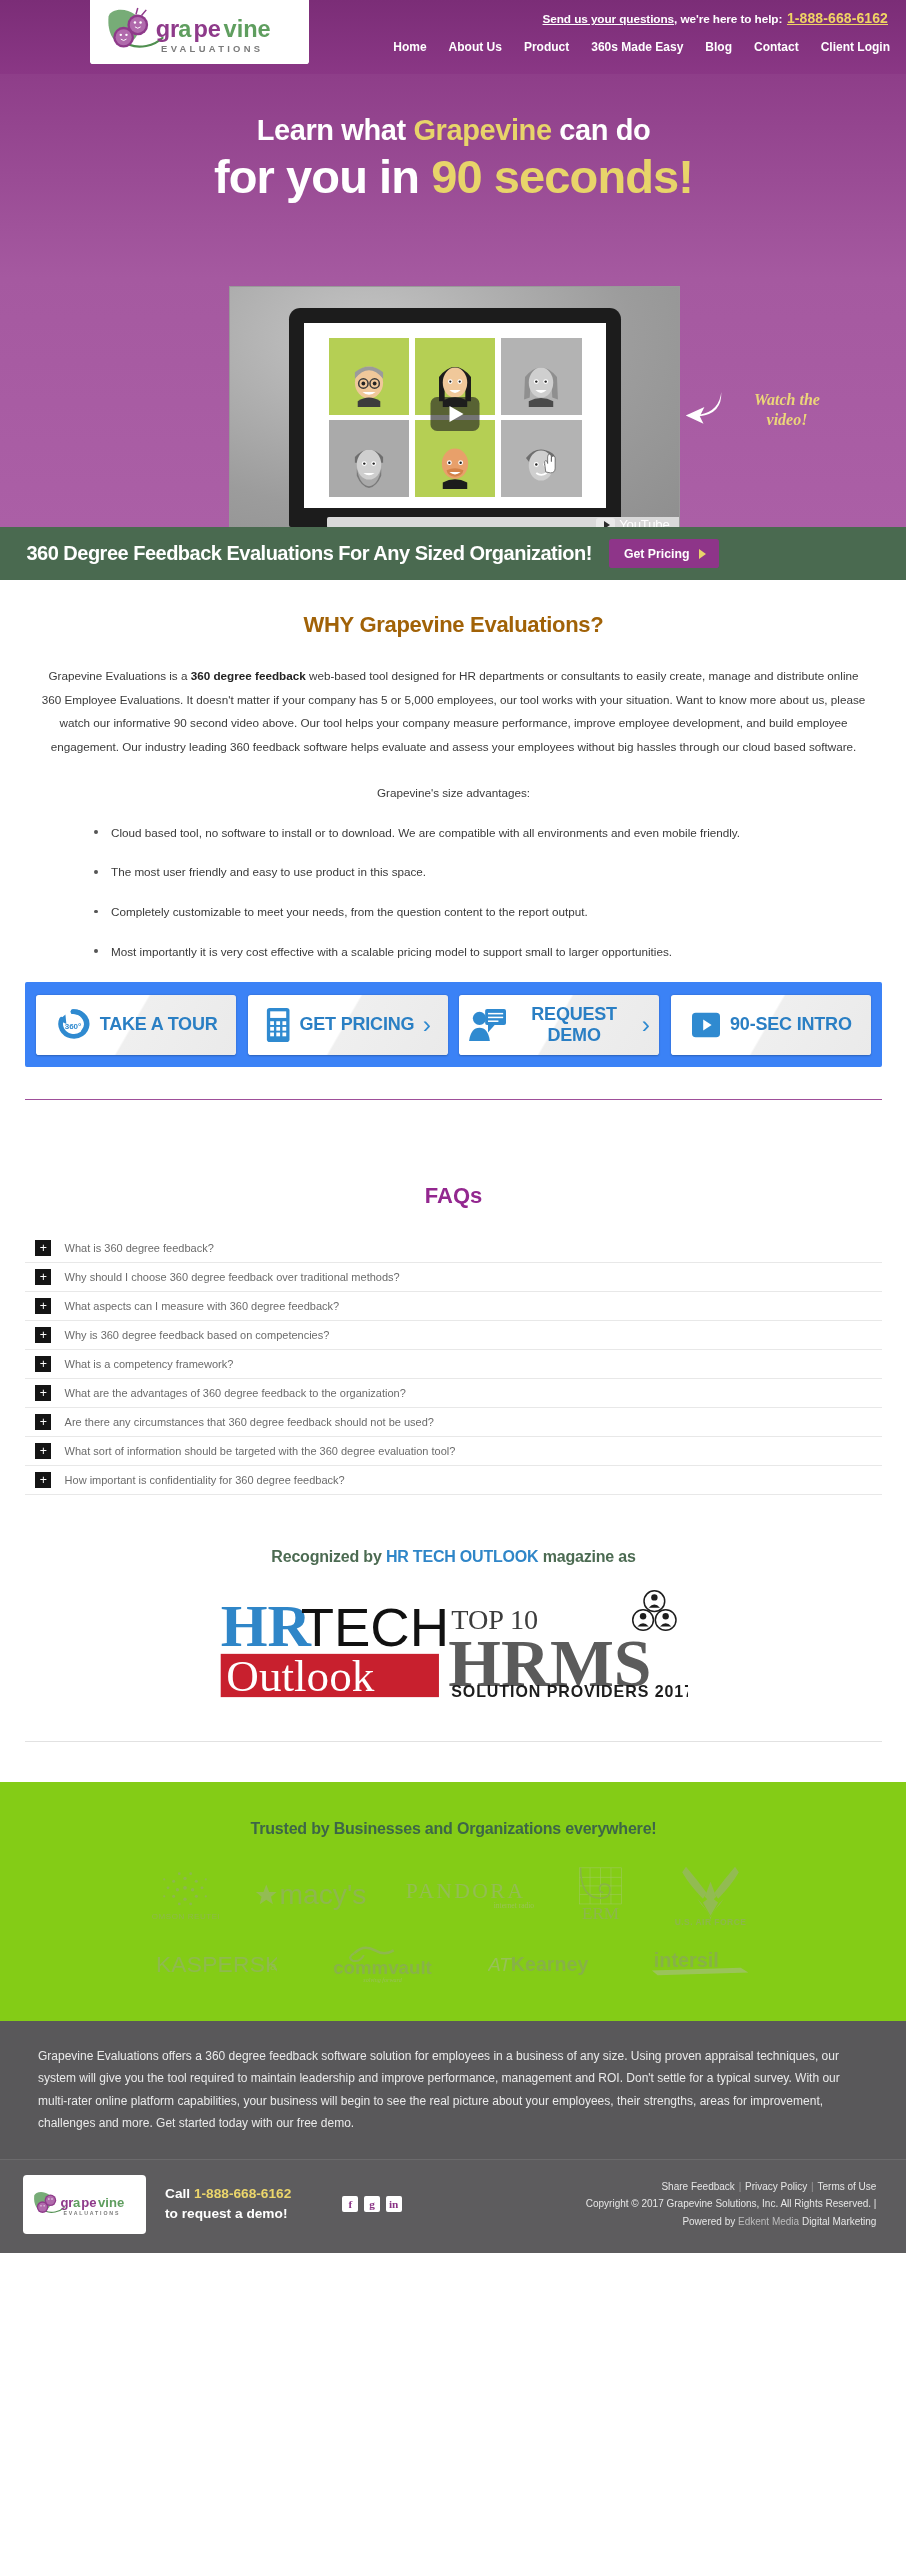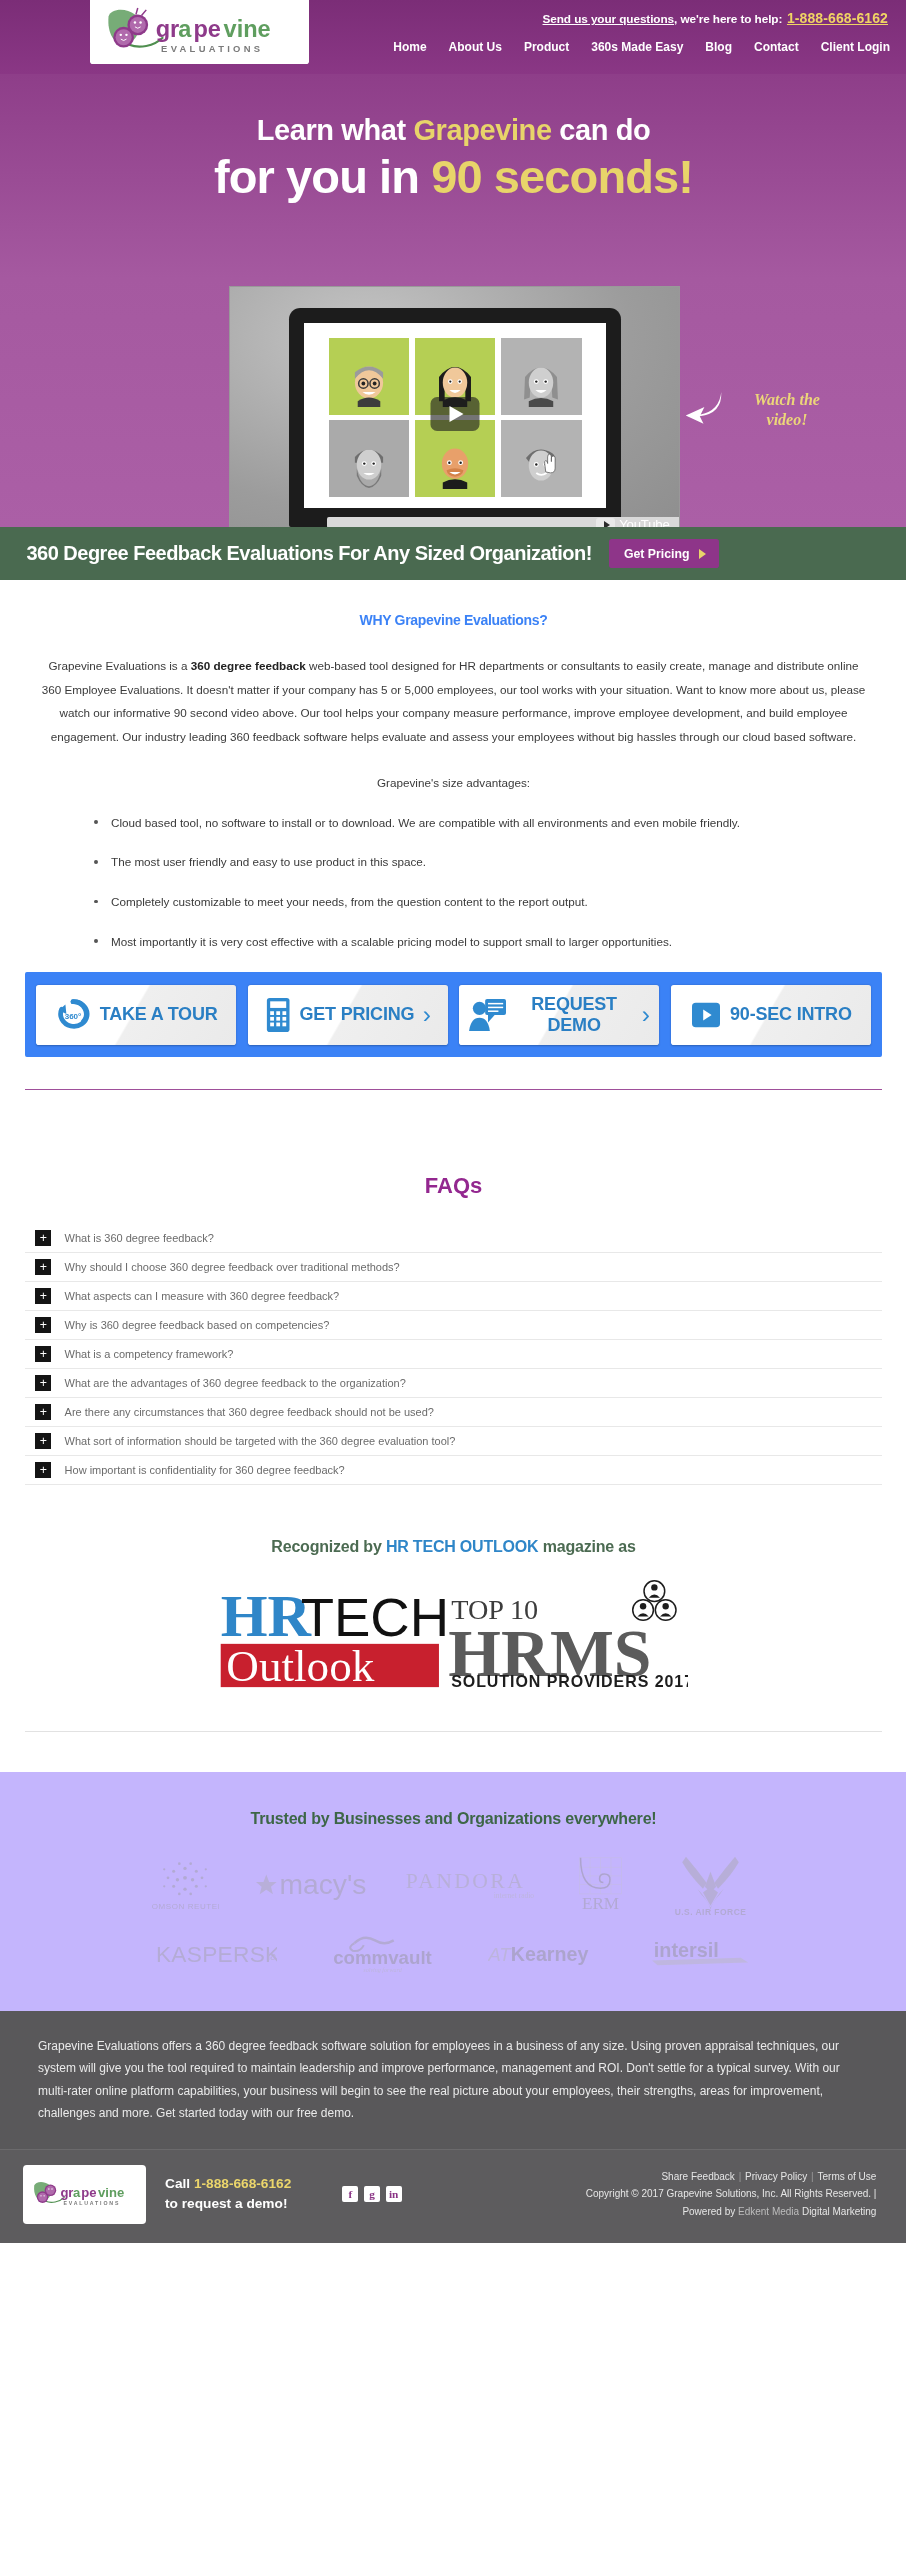--- a/index.html
+++ b/index.html
@@ -230,22 +230,22 @@
     width: 0; height: 0;
     border-left: 7.6px solid #e8d46a;
     border-top: 5.7px solid transparent;
     border-bottom: 5.7px solid transparent;
   }
 
   
   .why-sec { padding: 32px 0 0; }
   .why-h {
     text-align: center;
-    color: #3b82f6;
-    font-size: 14px;
+    color: #a16207;
+    font-size: 22px;
     font-weight: 700;
     letter-spacing: -0.3px;
   }
   .why-p {
     width: 831px;
     margin: 26.4px auto 0;
     text-align: center;
     font-size: 11.7px;
     line-height: 2.0;
     color: #3a3a3a;
@@ -366,21 +366,21 @@
     position: relative;
   }
   .award-rule {
     width: 857px; height: 0.9px; background: #e2e2e2;
     margin: 42px auto 0;
   }
 
   
   .trusted-sec {
     margin-top: 40px;
-    background: #c4b5fd;
+    background: #84cc16;
     padding: 38px 0 36px;
   }
   .trusted-h {
     text-align: center;
     color: #3d6647;
     font-size: 16px;
     font-weight: 700;
     letter-spacing: -0.2px;
   }
   .logo-row {

